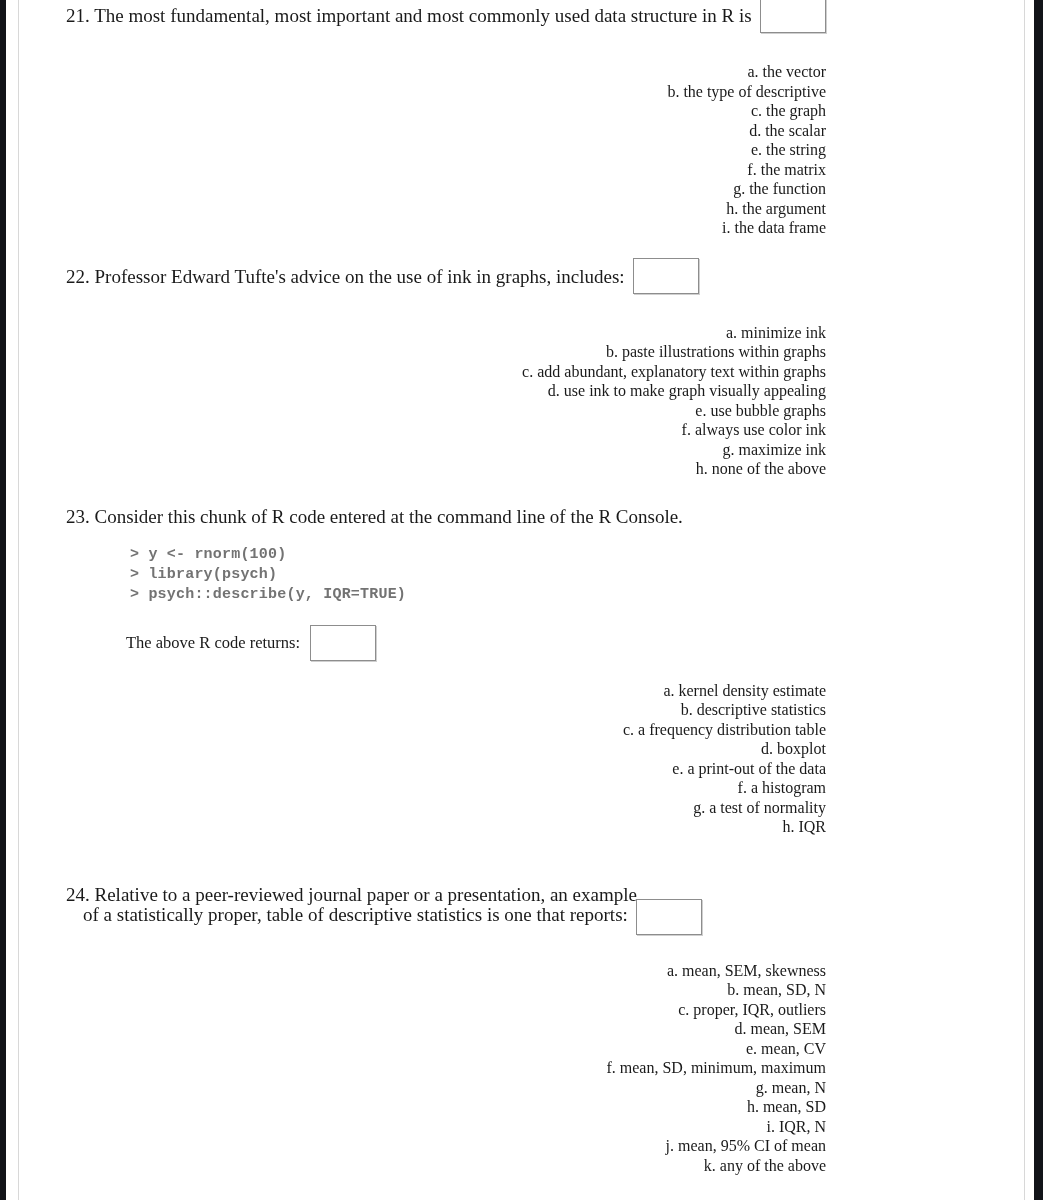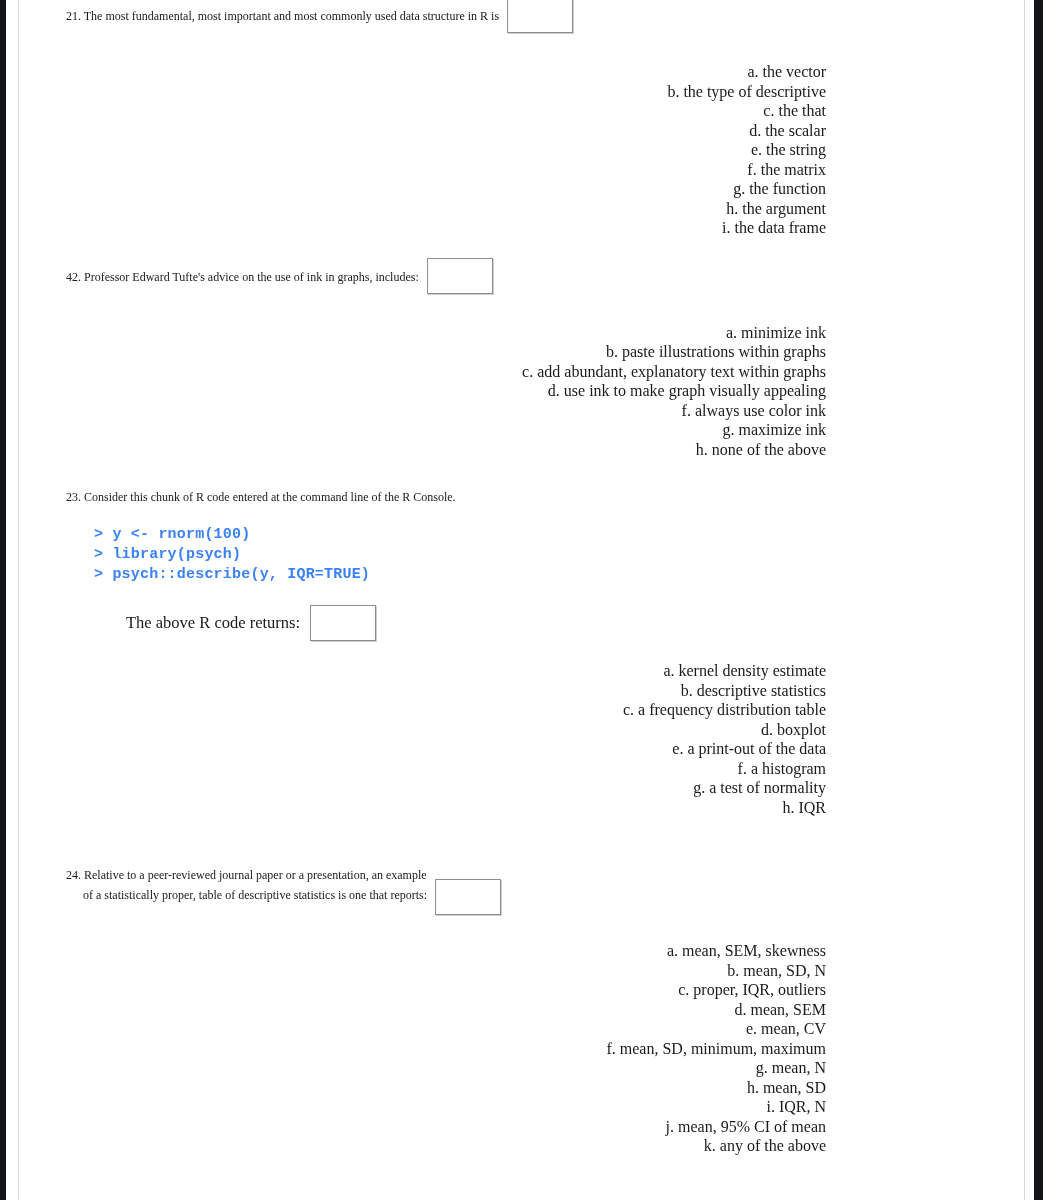--- a/index.html
+++ b/index.html
@@ -51,21 +51,21 @@
     width: 760px;
   }
 
   
   .question {
     position: relative;
   }
   .q-line {
     display: flex;
     align-items: flex-start;
-    font-size: 12px;
+    font-size: 19px;
     line-height: 20px;
     text-align: center;
   }
   .q-text {
     white-space: nowrap;
   }
   .q-text-indent {
     padding-left: 17px;
   }
 
@@ -93,28 +93,28 @@
   }
   .option {
     font-size: 16px;
     line-height: 19.5px;
     white-space: nowrap;
     text-align: right;
   }
 
   
   .code-block {
-    margin-left: 28px;
+    margin-left: 64px;
     margin-top: 18px;
     font-family: "Liberation Mono", "DejaVu Sans Mono", monospace;
     font-weight: bold;
     font-size: 15px;
     line-height: 20px;
     letter-spacing: 0.2px;
-    color: #3b82f6;
+    color: #737373;
   }
   .code-line {
     white-space: pre;
   }
 
   
   .returns-line {
     margin-left: 60px;
     margin-top: 20px;
     display: flex;
@@ -145,42 +145,43 @@
   <div class="content">
 
     <div class="question">
       <div class="q-line">
         <span class="q-text">21. The most fundamental, most important and most commonly used data structure in R is</span>
         <span class="answer-box"></span>
       </div>
       <div class="options">
         <div class="option">a. the vector</div>
         <div class="option">b. the type of descriptive</div>
-        <div class="option">c. the that</div>
+        <div class="option">c. the graph</div>
         <div class="option">d. the scalar</div>
         <div class="option">e. the string</div>
         <div class="option">f. the matrix</div>
         <div class="option">g. the function</div>
         <div class="option">h. the argument</div>
         <div class="option">i. the data frame</div>
       </div>
     </div>
 
     <div class="gap-q21-q22"></div>
 
     <div class="question">
       <div class="q-line">
-        <span class="q-text">42. Professor Edward Tufte's advice on the use of ink in graphs, includes:</span>
+        <span class="q-text">22. Professor Edward Tufte's advice on the use of ink in graphs, includes:</span>
         <span class="answer-box"></span>
       </div>
       <div class="options">
         <div class="option">a. minimize ink</div>
         <div class="option">b. paste illustrations within graphs</div>
         <div class="option">c. add abundant, explanatory text within graphs</div>
         <div class="option">d. use ink to make graph visually appealing</div>
+        <div class="option">e. use bubble graphs</div>
         <div class="option">f. always use color ink</div>
         <div class="option">g. maximize ink</div>
         <div class="option">h. none of the above</div>
       </div>
     </div>
 
     <div class="gap-q22-q23"></div>
 
     <div class="question">
       <div class="q-line">

